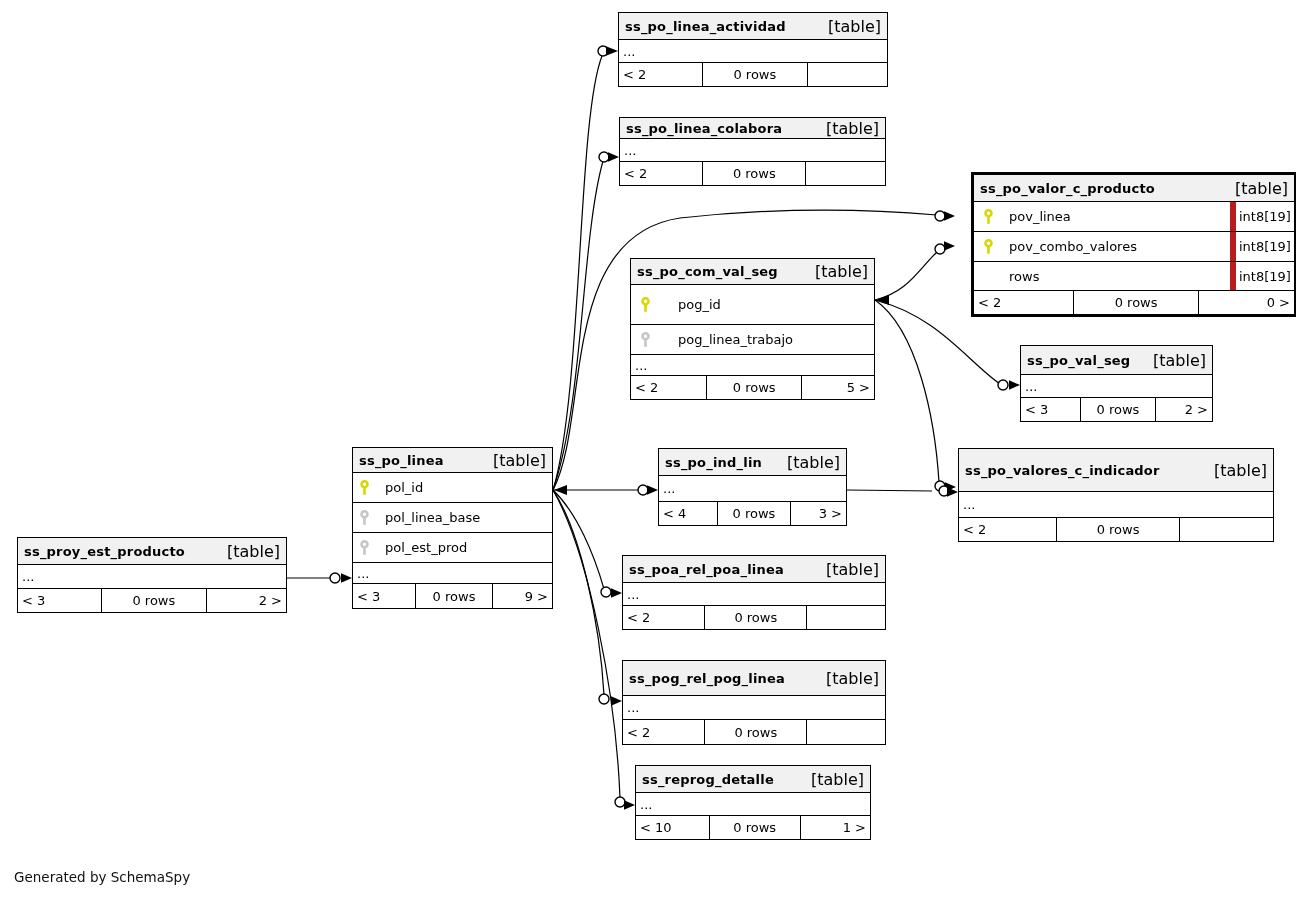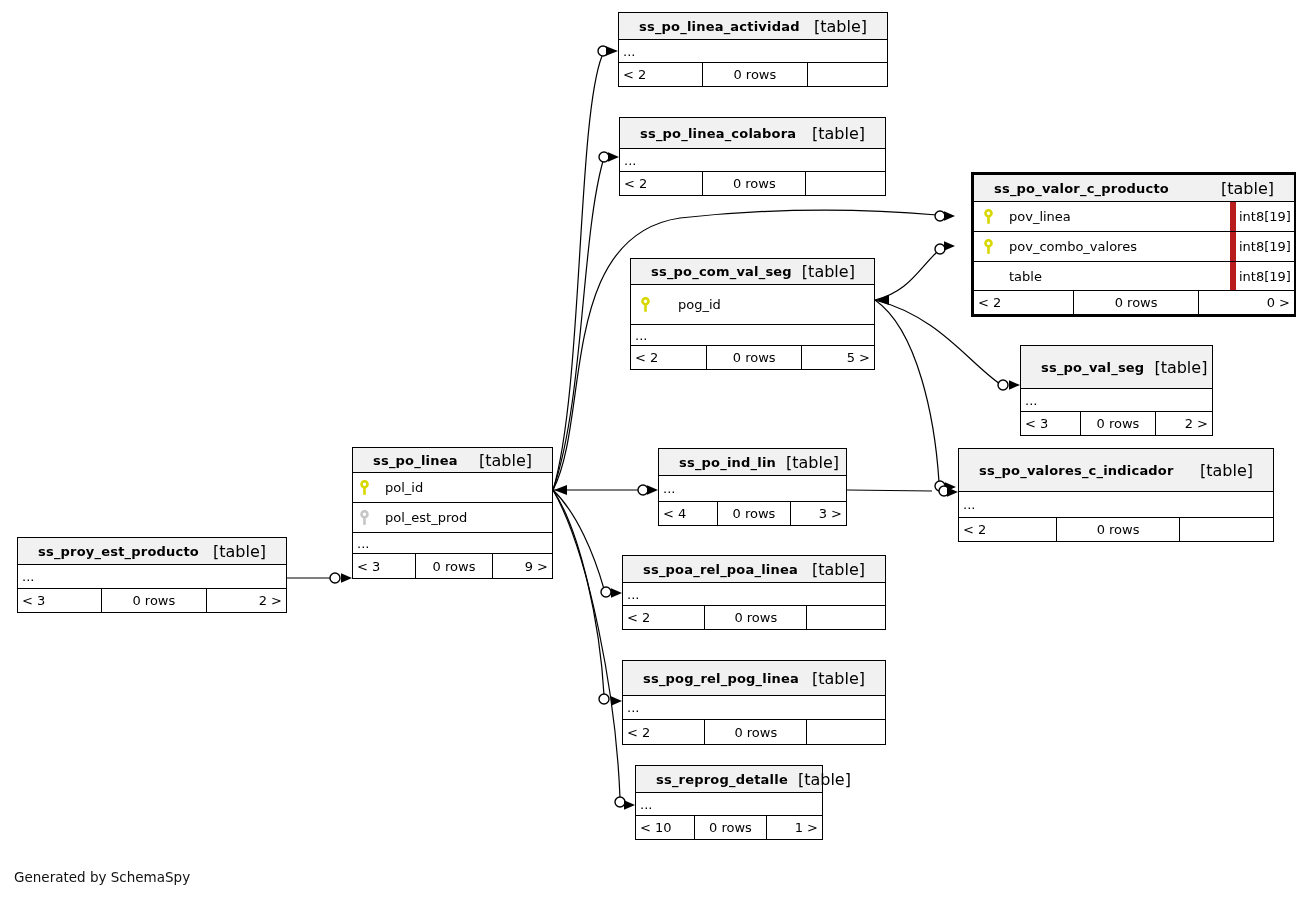--- a/index.html
+++ b/index.html
@@ -2,21 +2,21 @@
 <html><head>
 <meta charset="utf-8">
 <style>
   html,body{margin:0;padding:0;background:#fff;}
   #canvas{position:relative;width:1296px;height:899px;background:#ffffff;overflow:hidden;
           font-family:"DejaVu Sans",sans-serif;font-size:13px;color:#000;}
   #edges{position:absolute;left:0;top:0;z-index:3;pointer-events:none;}
   .tbl{position:absolute;z-index:2;background:#fff;border:1px solid #000;box-sizing:border-box;cursor:pointer;}
   .tbl.hl{border-width:3px;margin-left:16px;}
   .hdr{background:#f1f1f1;display:flex;justify-content:space-between;align-items:center;
-       padding:0 20px;border-bottom:1px solid #000;box-sizing:border-box;}
+       padding:0 6px;border-bottom:1px solid #000;box-sizing:border-box;}
   .tname{font-weight:bold;letter-spacing:.2px;}
   .ttag{font-weight:normal;font-size:16px;margin-left:10px;}
   .row{display:flex;align-items:center;border-bottom:1px solid #000;box-sizing:border-box;}
   .row:last-child{border-bottom:none;}
   .keyspace{width:16px;margin-left:9px;flex:0 0 16px;display:flex;align-items:center;}
   .keysvg{display:block;}
   .pk{color:#d8d800;}
   .fk{color:#c6c6c6;}
   .cname{flex:1;padding-left:10px;white-space:nowrap;overflow:hidden;}
   .ctype{flex:0 0 64px;border-left:6px solid #b91c1c;align-self:stretch;display:flex;
@@ -81,21 +81,21 @@
     </div>
     <div class="row ell" style="height:23px">...</div>
     <div class="row foot" style="height:23px">
       <span class="fc1">&lt; 2</span>
       <span class="fc2">0 rows</span>
       <span class="fc3"></span>
     </div>
   </div>
 
   <div class="tbl" style="left:619px;top:117px;width:267px">
-    <div class="hdr" style="height:31px">
+    <div class="hdr" style="height:21px">
       <span class="tname">ss_po_linea_colabora</span>
       <span class="ttag">[table]</span>
     </div>
     <div class="row ell" style="height:23px">...</div>
     <div class="row foot" style="height:23px">
       <span class="fc1">&lt; 2</span>
       <span class="fc2">0 rows</span>
       <span class="fc3"></span>
     </div>
   </div>
@@ -120,21 +120,21 @@
           <svg class="keysvg pk" width="11" height="16" viewBox="0 0 11 16">
             <circle cx="5.5" cy="4.2" r="3" fill="none" stroke="currentColor" stroke-width="2.6"></circle>
             <path d="M5.5 7.4 V14.8" stroke="currentColor" stroke-width="2.6" fill="none"></path>
           </svg>
         </span>
       <span class="cname">pov_combo_valores</span>
       <span class="ctype">int8[19]</span>
     </div>
     <div class="row" style="height:29px">
       <span class="keyspace"></span>
-      <span class="cname">table</span>
+      <span class="cname">rows</span>
       <span class="ctype">int8[19]</span>
     </div>
     <div class="row foot" style="height:23px">
       <span class="fc1">&lt; 2</span>
       <span class="fc2">0 rows</span>
       <span class="fc3">0 &gt;</span>
     </div>
   </div>
 
   <div class="tbl" style="left:630px;top:258px;width:245px">
@@ -144,30 +144,39 @@
     </div>
     <div class="row" style="height:40px">
       <span class="keyspace">
           <svg class="keysvg pk" width="11" height="16" viewBox="0 0 11 16">
             <circle cx="5.5" cy="4.2" r="3" fill="none" stroke="currentColor" stroke-width="2.6"></circle>
             <path d="M5.5 7.4 V14.8" stroke="currentColor" stroke-width="2.6" fill="none"></path>
           </svg>
         </span>
       <span class="cname" style="padding-left:22px">pog_id</span>
     </div>
+    <div class="row" style="height:30px">
+      <span class="keyspace">
+          <svg class="keysvg fk" width="11" height="16" viewBox="0 0 11 16">
+            <circle cx="5.5" cy="4.2" r="3" fill="none" stroke="currentColor" stroke-width="2.6"></circle>
+            <path d="M5.5 7.4 V14.8" stroke="currentColor" stroke-width="2.6" fill="none"></path>
+          </svg>
+        </span>
+      <span class="cname" style="padding-left:22px">pog_linea_trabajo</span>
+    </div>
     <div class="row ell" style="height:21px">...</div>
     <div class="row foot" style="height:23px">
       <span class="fc1">&lt; 2</span>
       <span class="fc2">0 rows</span>
       <span class="fc3">5 &gt;</span>
     </div>
   </div>
 
   <div class="tbl" style="left:1020px;top:345px;width:193px">
-    <div class="hdr" style="height:43px">
+    <div class="hdr" style="height:29px">
       <span class="tname">ss_po_val_seg</span>
       <span class="ttag">[table]</span>
     </div>
     <div class="row ell" style="height:23px">...</div>
     <div class="row foot" style="height:23px">
       <span class="fc1">&lt; 3</span>
       <span class="fc2">0 rows</span>
       <span class="fc3">2 &gt;</span>
     </div>
   </div>
@@ -186,20 +195,29 @@
         </span>
       <span class="cname">pol_id</span>
     </div>
     <div class="row" style="height:30px">
       <span class="keyspace" style="margin-left:6px">
           <svg class="keysvg fk" width="11" height="16" viewBox="0 0 11 16">
             <circle cx="5.5" cy="4.2" r="3" fill="none" stroke="currentColor" stroke-width="2.6"></circle>
             <path d="M5.5 7.4 V14.8" stroke="currentColor" stroke-width="2.6" fill="none"></path>
           </svg>
         </span>
+      <span class="cname">pol_linea_base</span>
+    </div>
+    <div class="row" style="height:30px">
+      <span class="keyspace" style="margin-left:6px">
+          <svg class="keysvg fk" width="11" height="16" viewBox="0 0 11 16">
+            <circle cx="5.5" cy="4.2" r="3" fill="none" stroke="currentColor" stroke-width="2.6"></circle>
+            <path d="M5.5 7.4 V14.8" stroke="currentColor" stroke-width="2.6" fill="none"></path>
+          </svg>
+        </span>
       <span class="cname">pol_est_prod</span>
     </div>
     <div class="row ell" style="height:21px">...</div>
     <div class="row foot" style="height:24px">
       <span class="fc1">&lt; 3</span>
       <span class="fc2">0 rows</span>
       <span class="fc3">9 &gt;</span>
     </div>
   </div>
 
@@ -261,21 +279,21 @@
       <span class="ttag">[table]</span>
     </div>
     <div class="row ell" style="height:24px">...</div>
     <div class="row foot" style="height:24px">
       <span class="fc1">&lt; 2</span>
       <span class="fc2">0 rows</span>
       <span class="fc3"></span>
     </div>
   </div>
 
-  <div class="tbl" style="left:635px;top:765px;width:188px">
+  <div class="tbl" style="left:635px;top:765px;width:236px">
     <div class="hdr" style="height:27px">
       <span class="tname">ss_reprog_detalle</span>
       <span class="ttag">[table]</span>
     </div>
     <div class="row ell" style="height:23px">...</div>
     <div class="row foot" style="height:23px">
       <span class="fc1">&lt; 10</span>
       <span class="fc2">0 rows</span>
       <span class="fc3">1 &gt;</span>
     </div>

